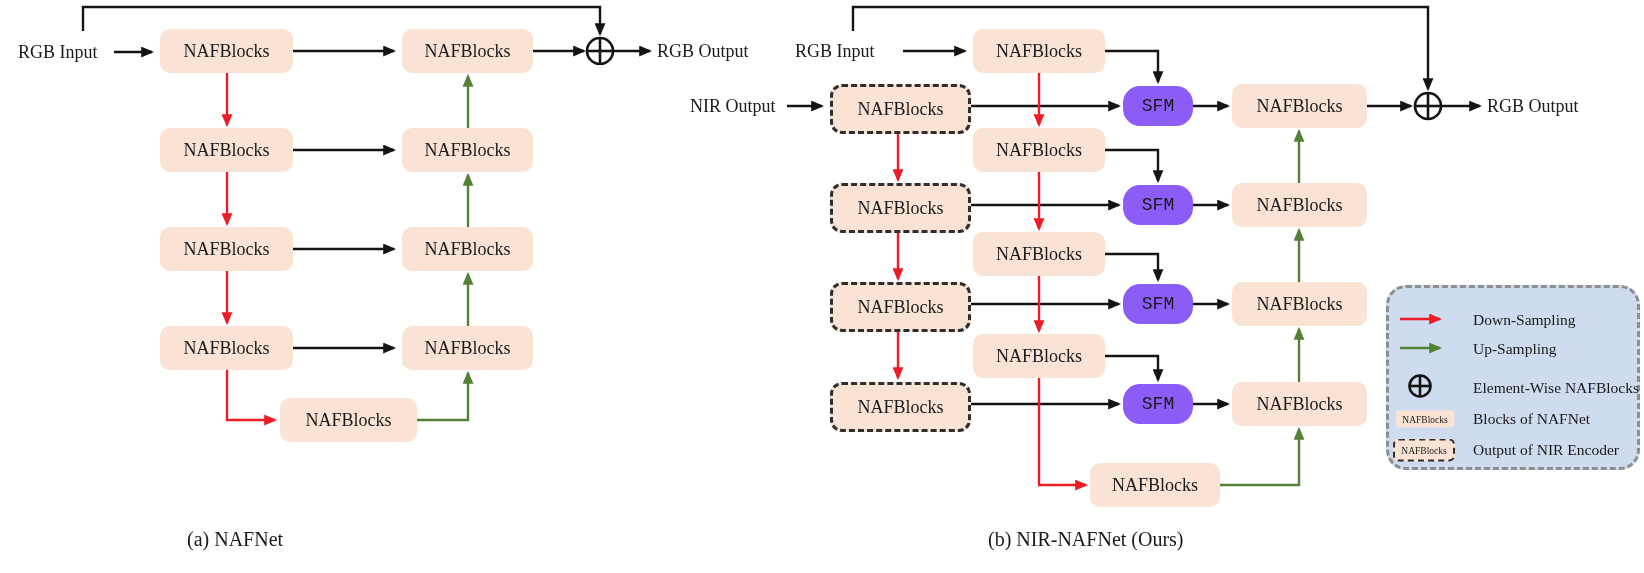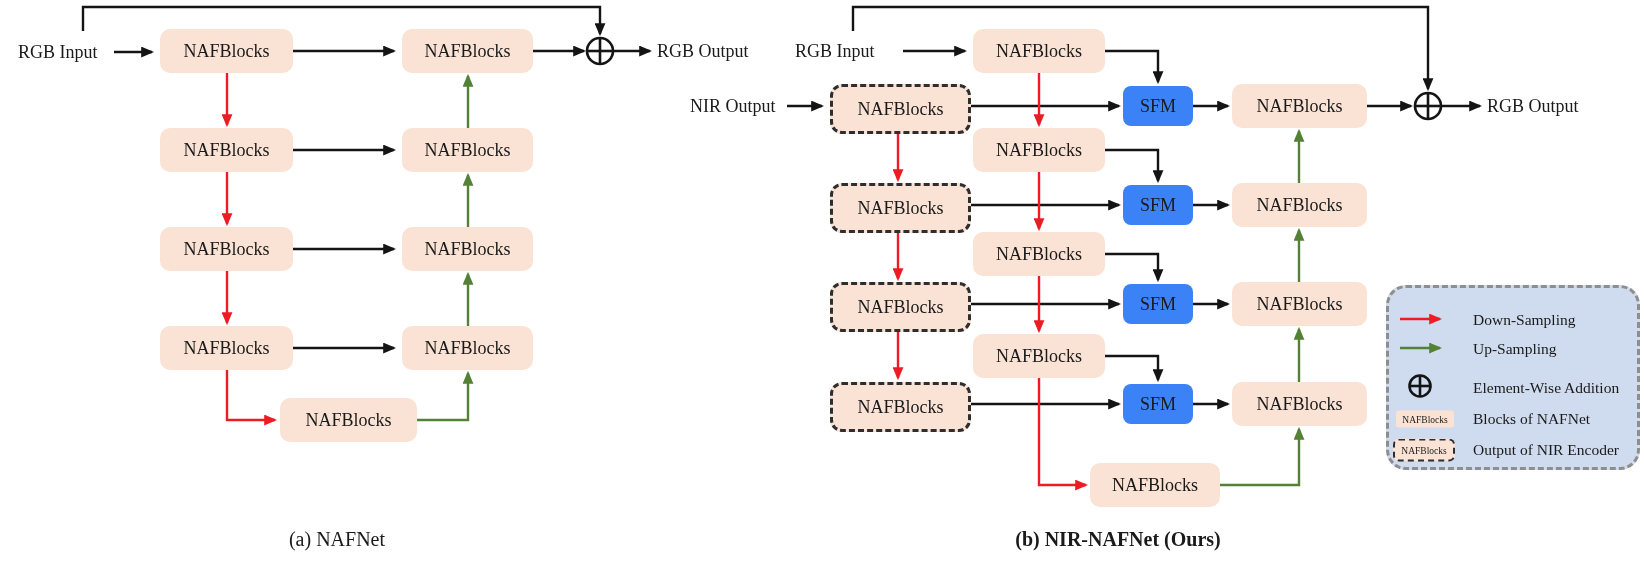--- a/index.html
+++ b/index.html
@@ -12,26 +12,26 @@
   .r{stroke:#ed1c24;stroke-width:2.4;fill:none;}
   .g{stroke:#538135;stroke-width:2.4;fill:none;}
   .block{
     position:absolute;background:#fae3d4;border-radius:10px;
     display:flex;align-items:center;justify-content:center;
     font-size:18px;white-space:nowrap;
   }
   .block.dashed{
     background:#fae3d4;border:3px dashed #2e2e2e;border-radius:12px;
   }
-  .block.sfm{background:#3b82f6;border-radius:8px;}
+  .block.sfm{background:#8b5cf6;border-radius:17px;font-family:Liberation Mono, monospace;}
   .iolabel{
     position:absolute;font-size:18px;white-space:nowrap;line-height:22px;
   }
   .caption{
-    position:absolute;font-size:20px;text-align:center;white-space:nowrap;
+    position:absolute;font-size:20px;white-space:nowrap;
   }
   .legend{
     position:absolute;left:1386px;top:285px;width:254px;height:185px;
     background:#cfdbee;border:3px dashed #8e8e8e;border-radius:20px;box-sizing:border-box;
   }
   .legend-row{position:absolute;left:0;top:0;width:100%;height:0;}
   .legend-label{
     position:absolute;left:84px;font-size:15.5px;white-space:nowrap;transform:translateY(-50%);
   }
   .legend-sym{position:absolute;transform:translateY(-50%);}
@@ -171,21 +171,21 @@
   <div class="block sfm" style="left:1123px;top:384px;width:70px;height:40px;">SFM</div>
 
   <div class="block" style="left:1232px;top:84px;width:135px;height:44px;">NAFBlocks</div>
   <div class="block" style="left:1232px;top:183px;width:135px;height:44px;">NAFBlocks</div>
   <div class="block" style="left:1232px;top:282px;width:135px;height:44px;">NAFBlocks</div>
   <div class="block" style="left:1232px;top:382px;width:135px;height:44px;">NAFBlocks</div>
 
   <div class="block" style="left:1090px;top:463px;width:130px;height:44px;">NAFBlocks</div>
 
   <div class="iolabel" style="left:1487px;top:95px;">RGB Output</div>
-  <div class="caption" style="left:968px;top:528px;width:300px;font-weight:bold;">(b) NIR-NAFNet (Ours)</div>
+  <div class="caption" style="left:988px;top:528px;width:300px;">(b) NIR-NAFNet (Ours)</div>
 
   <div class="legend">
     <div class="legend-row">
       <span class="legend-sym" style="left:11px;top:32px;">
         <svg width="44" height="12" viewBox="0 0 44 12">
             <line x1="0" y1="6" x2="40" y2="6" stroke="#ed1c24" stroke-width="2.6" marker-end="url(#mr)"></line>
           </svg>
       </span>
       <span class="legend-label" style="top:32px;">Down-Sampling</span>
     </div>
@@ -198,21 +198,21 @@
       <span class="legend-label" style="top:61px;">Up-Sampling</span>
     </div>
     <div class="legend-row">
       <span class="legend-sym" style="left:18px;top:100px;">
         <svg width="26" height="26" viewBox="0 0 26 26">
           <circle cx="13" cy="13" r="10.5" fill="none" stroke="#141414" stroke-width="2.6"></circle>
           <line x1="2.5" y1="13" x2="23.5" y2="13" stroke="#141414" stroke-width="2.6"></line>
           <line x1="13" y1="2.5" x2="13" y2="23.5" stroke="#141414" stroke-width="2.6"></line>
         </svg>
       </span>
-      <span class="legend-label" style="top:100px;">Element-Wise Addition</span>
+      <span class="legend-label" style="top:100px;">Element-Wise NAFBlocks</span>
     </div>
     <div class="legend-row">
       <span class="chip plain" style="top:131px;">NAFBlocks</span>
       <span class="legend-label" style="top:131px;">Blocks of NAFNet</span>
     </div>
     <div class="legend-row">
       <span class="chip dashed" style="top:162px;">NAFBlocks</span>
       <span class="legend-label" style="top:162px;">Output of NIR Encoder</span>
     </div>
   </div>

